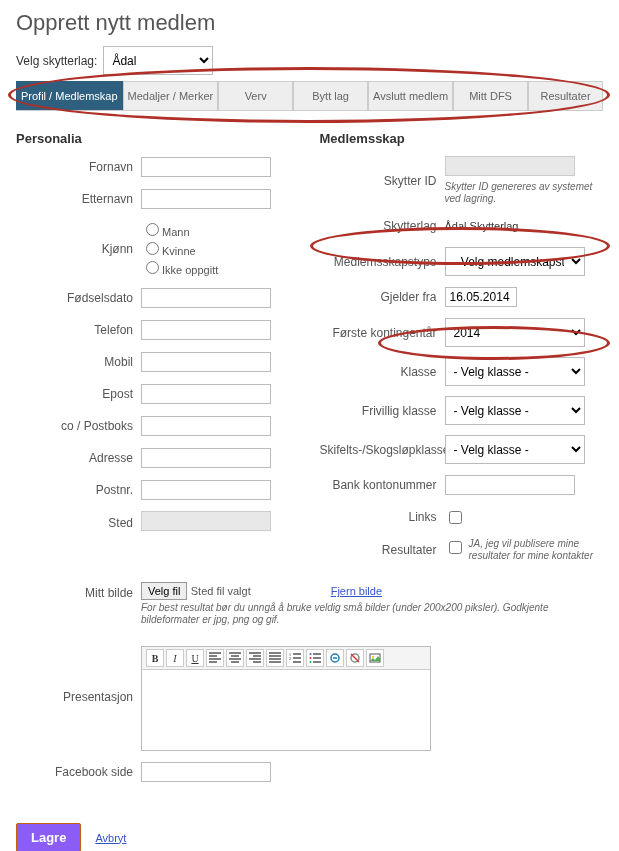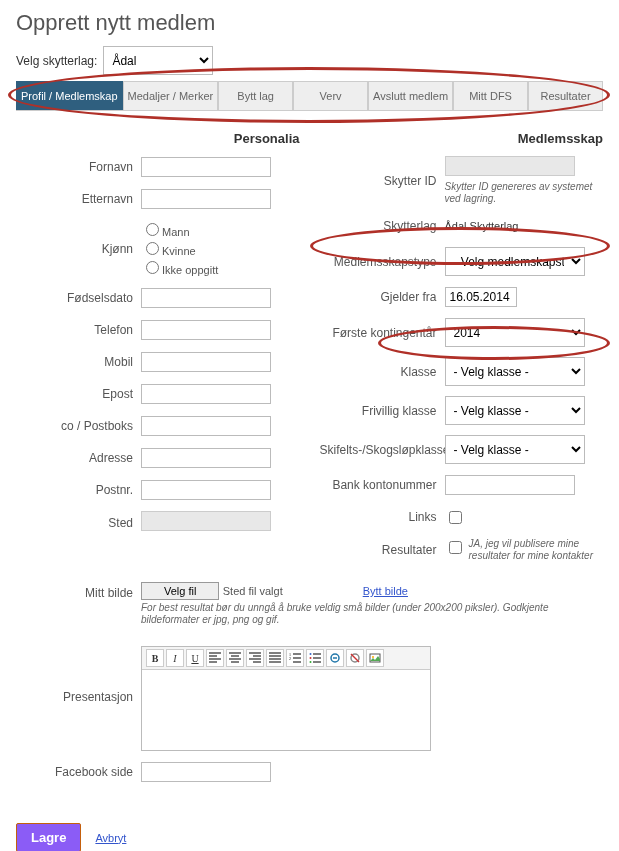--- a/index.html
+++ b/index.html
@@ -54,21 +54,21 @@
   .ellipse {
     position: absolute;
     border: 3px solid #b03028;
     border-radius: 50%;
     pointer-events: none;
   }
   .content-area { position: relative; }
   .cols { display: flex; gap: 20px; }
   .col { flex: 1; }
   .section-title {
-    text-align: right;
+    text-align: left;
     font-weight: bold;
     margin-bottom: 10px;
     font-size: 13px;
   }
   .frow {
     display: flex;
     align-items: center;
     margin-bottom: 10px;
     min-height: 22px;
   }
@@ -92,21 +92,21 @@
   .hint {
     font-size: 10px;
     font-style: italic;
     color: #666;
     line-height: 12px;
     display:block;
     margin-top:2px;
   }
   .link { color: #3355cc; text-decoration: underline; font-size:11px; cursor:pointer;}
   .file-btn {
-    border:1px solid #999; background:#eee; padding:2px 22px; font-size:11px;
+    border:1px solid #999; background:#eee; padding:2px 6px; font-size:11px;
   }
   .file-area { flex:1; }
   .editor {
     border: 1px solid #bbb;
     width: 290px;
     margin-top: 6px;
   }
   .toolbar {
     background: #f4f4f4;
     border-bottom: 1px solid #ccc;
@@ -147,22 +147,22 @@
   <span>Velg skytterlag:</span>
   <select class="lag-select">
     <option>Ådal</option>
   </select>
 </div>
 
 <div class="tabs-wrap">
   <div class="tabs">
     <div class="tab active">Profil / Medlemskap</div>
     <div class="tab">Medaljer / Merker</div>
+    <div class="tab">Verv</div>
     <div class="tab">Bytt lag</div>
-    <div class="tab">Verv</div>
     <div class="tab">Avslutt medlem</div>
     <div class="tab">Mitt DFS</div>
     <div class="tab">Resultater</div>
   </div>
   <div class="ellipse" style="left:-8px; top:-14px; width:602px; height:56px;"></div>
 </div>
 
 <div class="content-area">
 <div class="cols">
 
@@ -279,21 +279,21 @@
 </div>
 
 <div class="frow" style="margin-top:10px; align-items:flex-start;">
   <div class="flabel" style="padding-top:4px;">Mitt bilde</div>
   <div class="file-area">
     <div style="display:flex; align-items:center; gap:80px;">
       <span>
         <button class="file-btn">Velg fil</button>
         <span style="font-size:11px; color:#555;">Sted fil valgt</span>
       </span>
-      <span class="link">Bytt bilde</span>
+      <span class="link">Fjern bilde</span>
     </div>
     <span class="hint" style="display:block; max-width:430px;">For best resultat bør du unngå å bruke veldig små bilder (under 200x200 piksler). Godkjente bildeformater er jpg, png og gif.</span>
   </div>
 </div>
 
 <div class="frow" style="align-items:flex-start; margin-top:14px;">
   <div class="flabel" style="padding-top:50px;">Presentasjon</div>
   <div class="editor">
     <div class="toolbar">
       <span class="tb">

